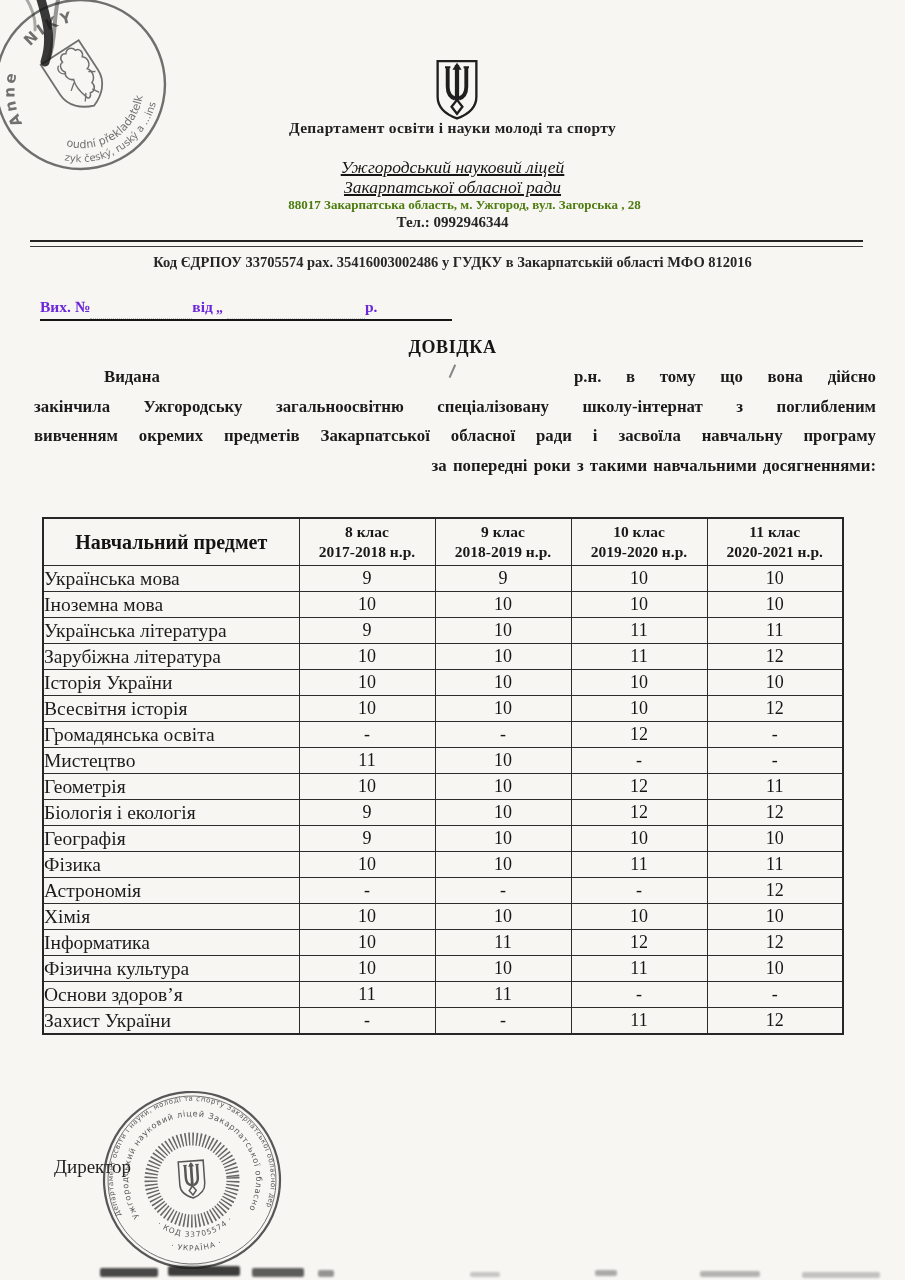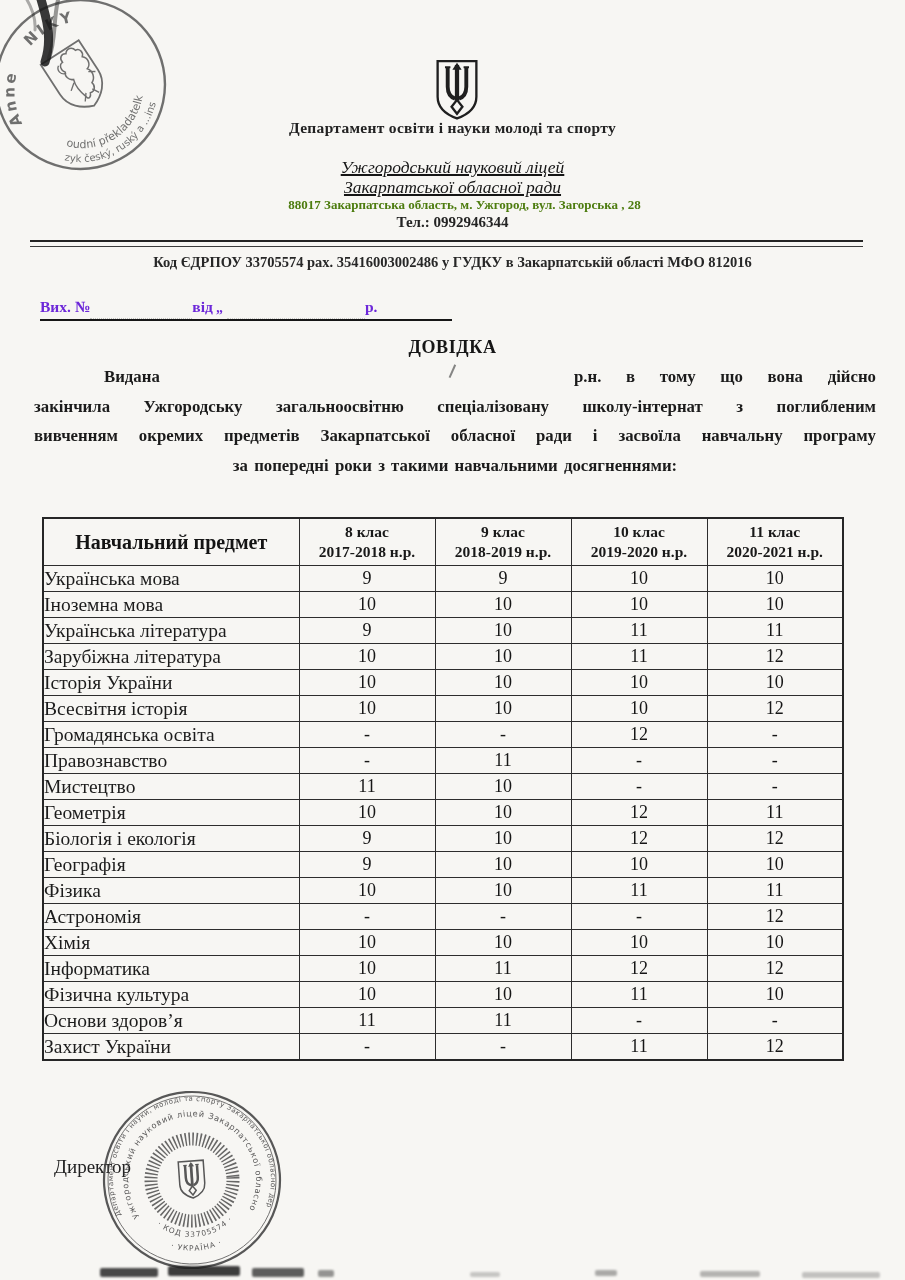--- a/index.html
+++ b/index.html
@@ -31,21 +31,21 @@
 
   .doc-title{top:325px;font-weight:bold;font-size:18px;letter-spacing:.6px;color:#161616;margin-top:12px;}
 
   .body-par{left:34px;top:362px;width:842px;font-weight:bold;font-size:16.8px;
     line-height:29.5px;color:#1b1b1b;word-spacing:2px;}
   .par-l1{display:flex;align-items:center;}
   .par-l1 .issued{margin-left:70px;}
   .par-l1 .tail{margin-left:auto;display:inline-block;width:302px;
     text-align:justify;text-align-last:justify;}
   .par-just{text-align:justify;text-align-last:justify;}
-  .par-last{text-align:center;}
+  .par-last{text-align:right;}
   .stray-mark{left:451px;top:366px;width:9px;height:14px;
     border-left:2px solid rgba(40,40,40,.55);transform:rotate(24deg);}
 
   
   table.grades{left:42px;top:517px;position:absolute;border-collapse:collapse;
     table-layout:fixed;width:800px;background:transparent;}
   table.grades th,table.grades td{border:1.6px solid #2d2d2d;padding:0;}
   table.grades{border:2.2px solid #262626;}
   th.subjh{font-weight:bold;font-size:20px;height:46px;text-align:center;color:#141414;}
   th.gh{font-weight:bold;font-size:15.5px;line-height:20px;vertical-align:middle;color:#191919;}
@@ -223,27 +223,20 @@
           <td class="gr">12</td>
         </tr>
         <tr>
           <td class="subj">Громадянська освіта</td>
           <td class="gr">-</td>
           <td class="gr">-</td>
           <td class="gr">12</td>
           <td class="gr">-</td>
         </tr>
         <tr>
-          <td class="subj">Правознавство</td>
-          <td class="gr">-</td>
-          <td class="gr">11</td>
-          <td class="gr">-</td>
-          <td class="gr">-</td>
-        </tr>
-        <tr>
           <td class="subj">Мистецтво</td>
           <td class="gr">11</td>
           <td class="gr">10</td>
           <td class="gr">-</td>
           <td class="gr">-</td>
         </tr>
         <tr>
           <td class="subj">Геометрія</td>
           <td class="gr">10</td>
           <td class="gr">10</td>

